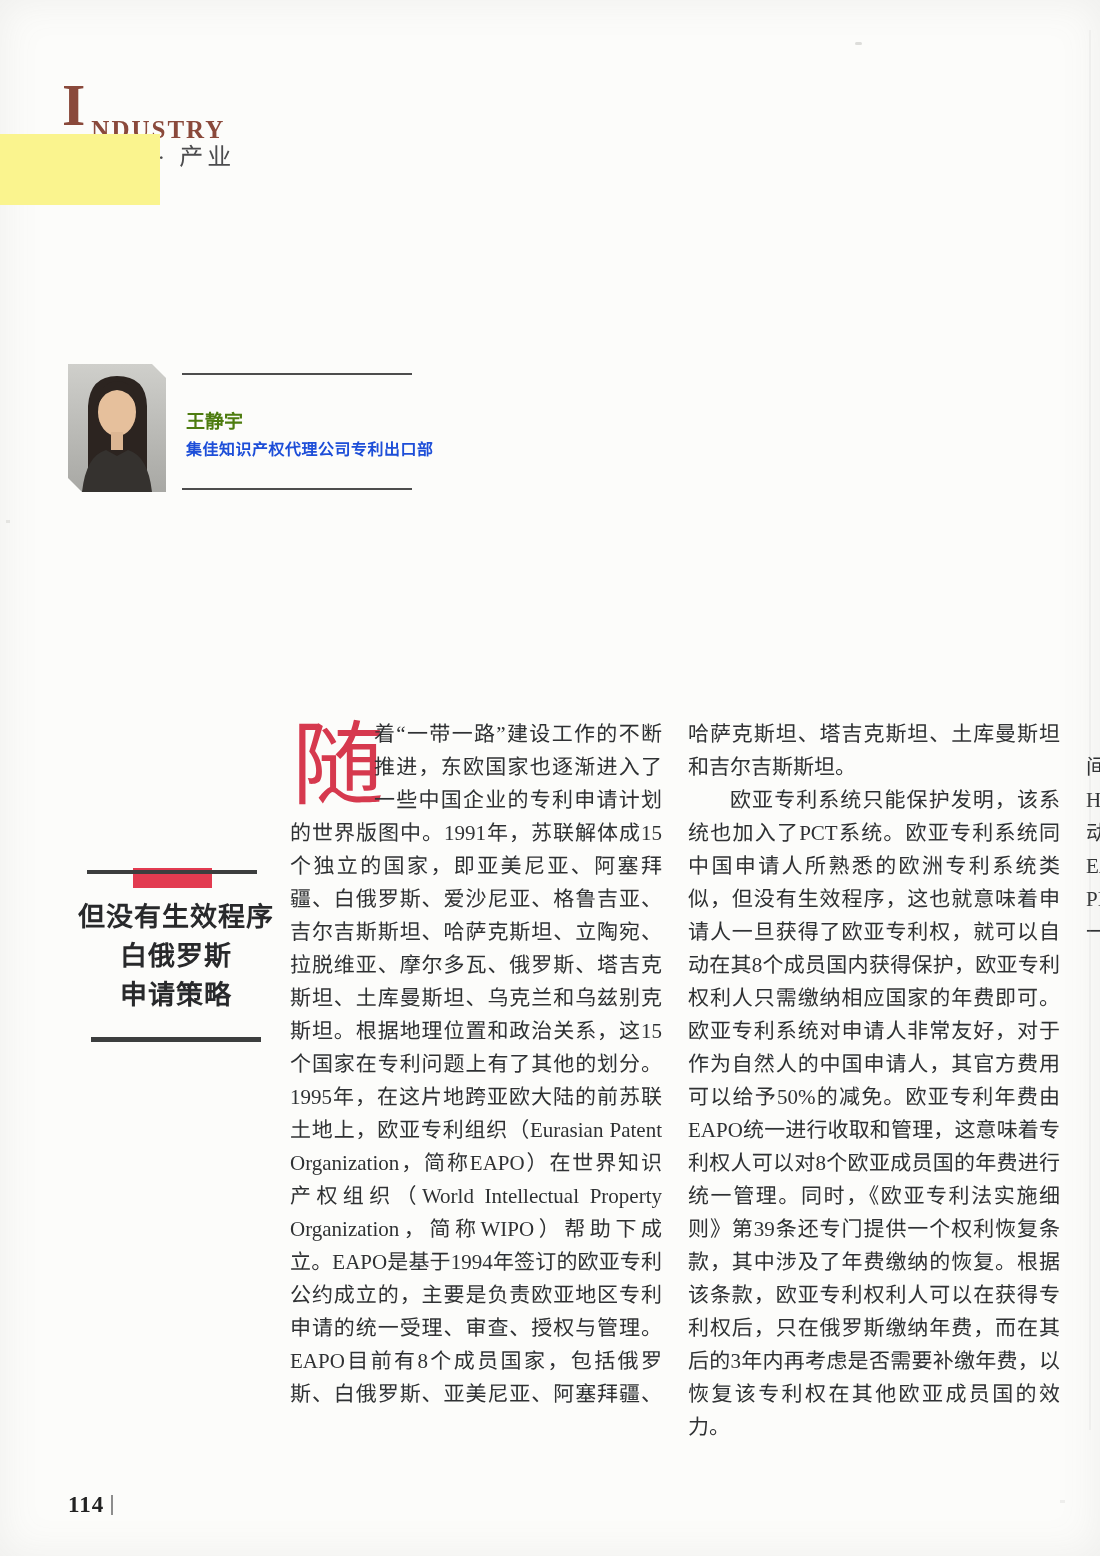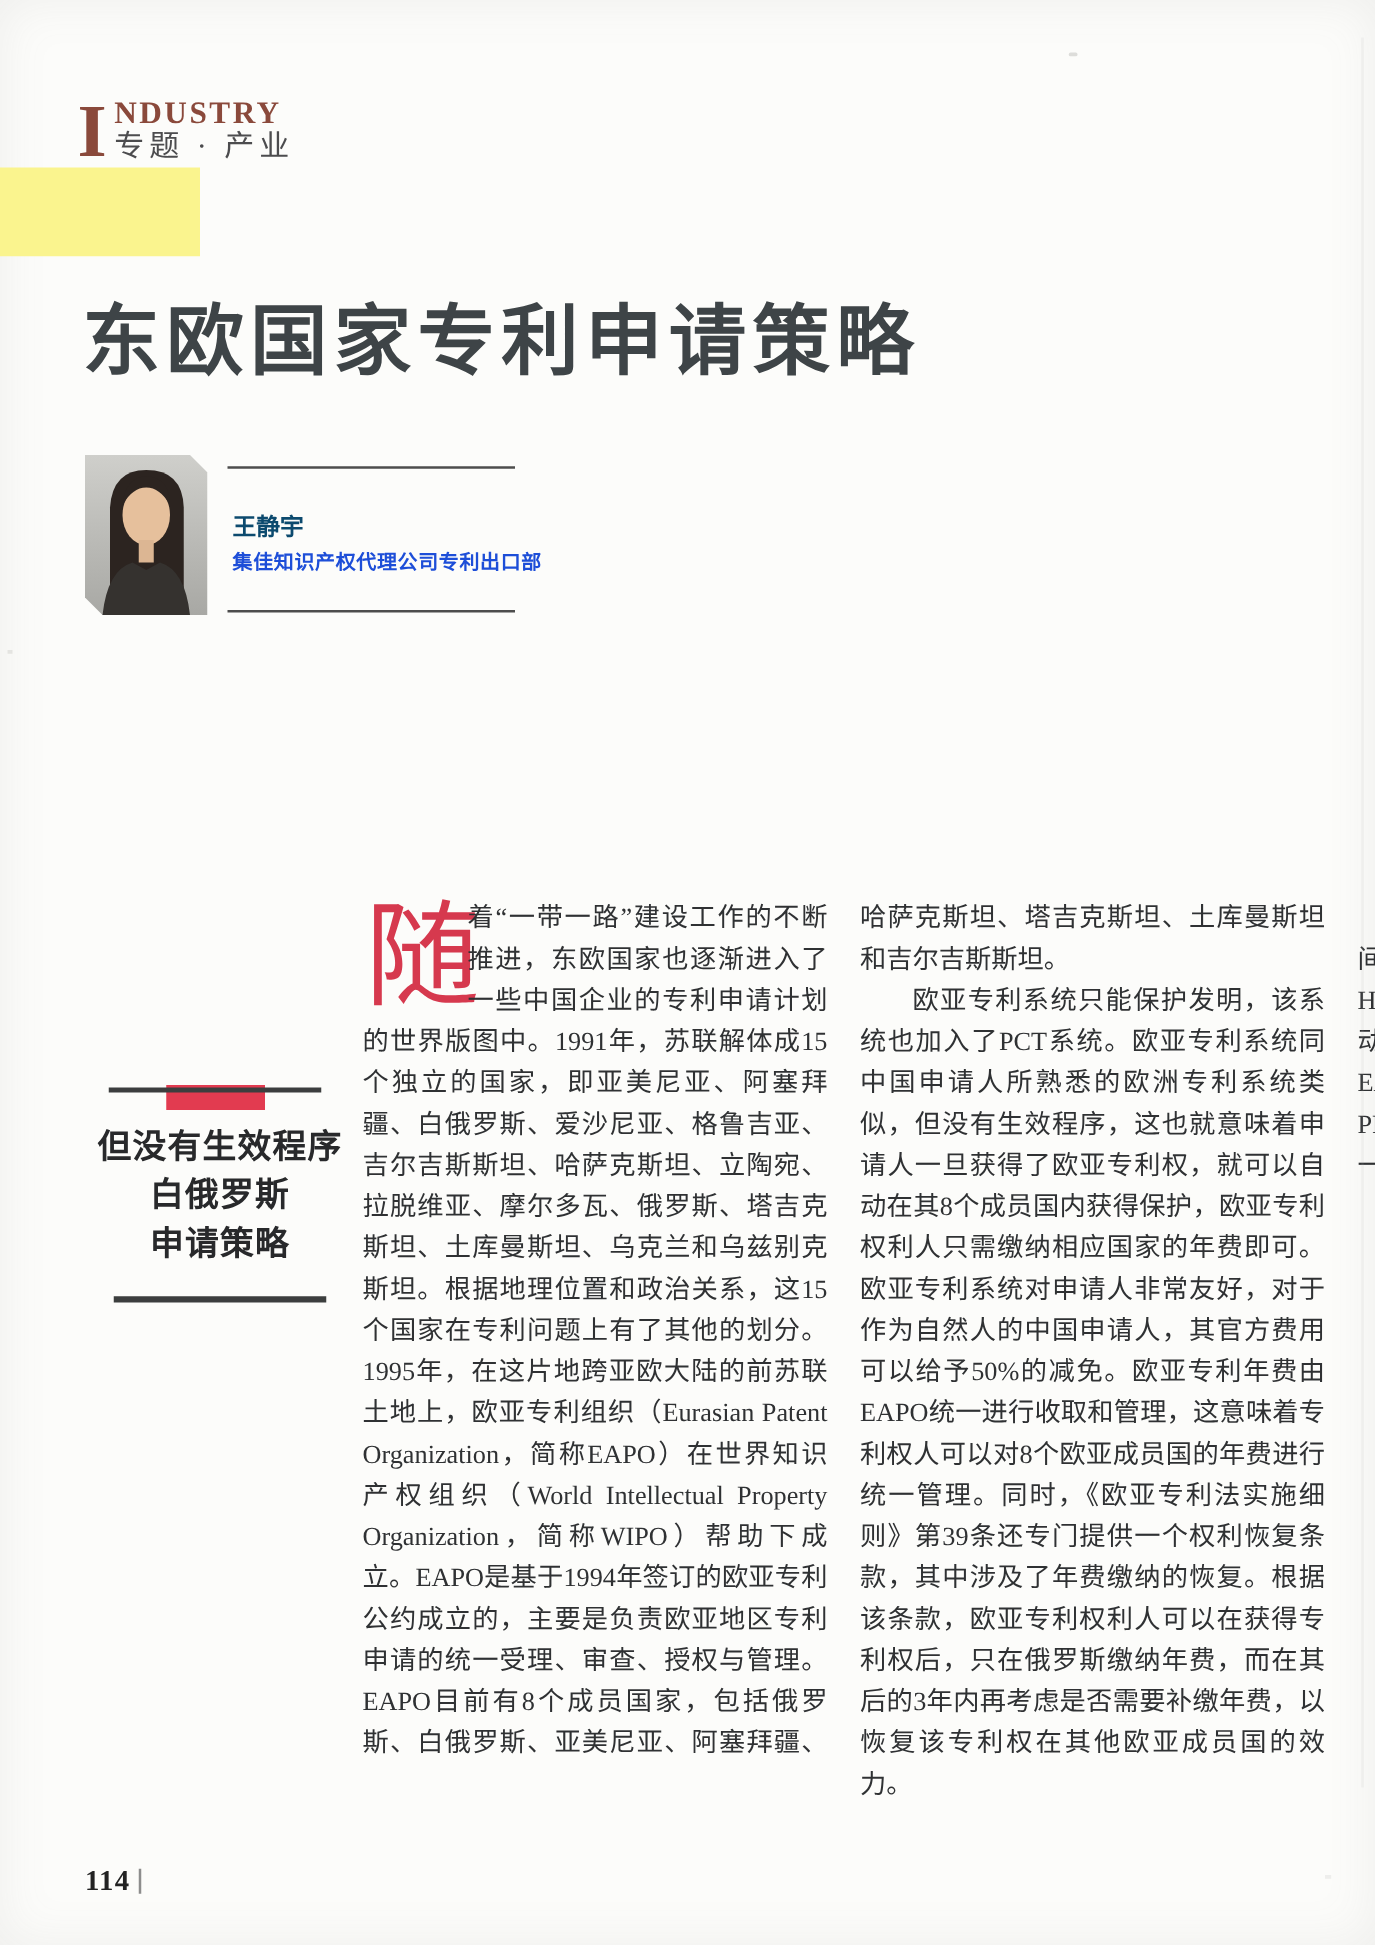--- a/index.html
+++ b/index.html
@@ -9,37 +9,37 @@
     font-family:"Liberation Serif","DejaVu Serif",serif;
     box-shadow:inset 0 0 40px rgba(120,120,115,0.10);
   }
   
   .masthead{position:absolute;left:62px;top:78px;display:flex;align-items:flex-start;}
   .masthead-initial{
     font-size:60px;line-height:54px;font-weight:bold;color:#8a493b;
     font-family:"Liberation Serif","DejaVu Serif",serif;margin-right:6px;
   }
   .masthead-text{display:flex;flex-direction:column;}
-  .masthead-en{font-size:25px;line-height:26px;letter-spacing:2px;color:#8a493b;font-weight:bold;}
+  .masthead-en{font-size:25px;line-height:26px;letter-spacing:2px;color:#8a493b;font-weight:bold;margin-top:39px;}
   .masthead-cn{font-size:24px;line-height:28px;letter-spacing:4px;color:#4c4c4e;}
   .yellow-block{position:absolute;left:0;top:134px;width:160px;height:71px;background:#faf48e;}
   
   .article-title{
     position:absolute;left:66px;top:222px;margin:0;
     font-family:"Liberation Sans","DejaVu Sans",sans-serif;
     font-size:62px;font-weight:900;letter-spacing:5px;color:#3e4447;
   }
   
   .author-block{position:absolute;left:68px;top:364px;display:flex;}
   .author-photo{width:98px;height:128px;display:block;}
   .author-meta{position:relative;margin-left:16px;width:232px;height:128px;}
   .rule{position:absolute;left:0;width:230px;height:2px;background:#4d4d4d;}
   .rule-top{top:9px;}
   .rule-bottom{top:124px;}
-  .author-name{position:absolute;left:4px;top:42px;font-size:19px;font-weight:bold;color:#0c4a6e;}
+  .author-name{position:absolute;left:4px;top:42px;font-size:19px;font-weight:bold;color:#4d7c0f;}
   .author-affiliation{position:absolute;left:4px;top:72px;font-size:16px;font-weight:bold;color:#1d4ed8;white-space:nowrap;letter-spacing:0.5px;}
   
   .keywords-box{position:absolute;left:76px;top:864px;width:200px;text-align:center;}
   .kw-heading{font-size:31px;font-weight:bold;color:#28292b;letter-spacing:3px;line-height:42px;}
   .kw-rules{position:relative;height:28px;}
   .kw-red{position:absolute;left:57px;top:4px;width:79px;height:20px;background:#e23b50;}
   .kw-line{position:absolute;left:11px;top:6px;width:170px;height:4px;background:#3c3e3e;}
   .kw-items{margin-top:6px;}
   .kw-item{font-size:27px;font-weight:bold;color:#28292b;line-height:39px;letter-spacing:1px;}
   .kw-bottom-line{margin:22px auto 0 auto;width:170px;height:5px;background:#3c3e3e;}
@@ -74,21 +74,20 @@
 
   <div class="masthead">
     <span class="masthead-initial">I</span>
     <div class="masthead-text">
       <span class="masthead-en">NDUSTRY</span>
       <span class="masthead-cn">专题 · 产业</span>
     </div>
   </div>
   <div class="yellow-block"></div>
 
-  <h1 class="article-title">东欧国家专利申请策略</h1>
 
   <div class="author-block">
     <svg class="author-photo" viewBox="0 0 98 128" xmlns="http://www.w3.org/2000/svg">
       <defs>
         <linearGradient id="photobg" x1="0" y1="0" x2="0" y2="1">
           <stop offset="0" stop-color="#cfcfcb"></stop>
           <stop offset="1" stop-color="#a8a8a4"></stop>
         </linearGradient>
       </defs>
       <polygon points="0,0 84,0 98,14 98,128 14,128 0,114" fill="url(#photobg)"></polygon>

